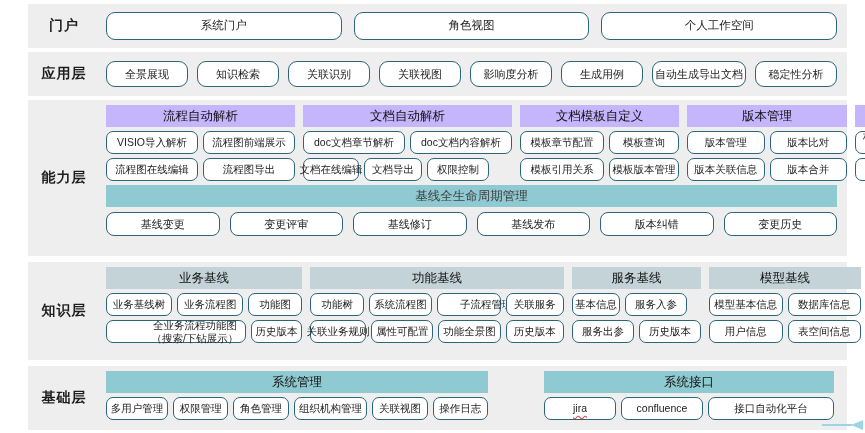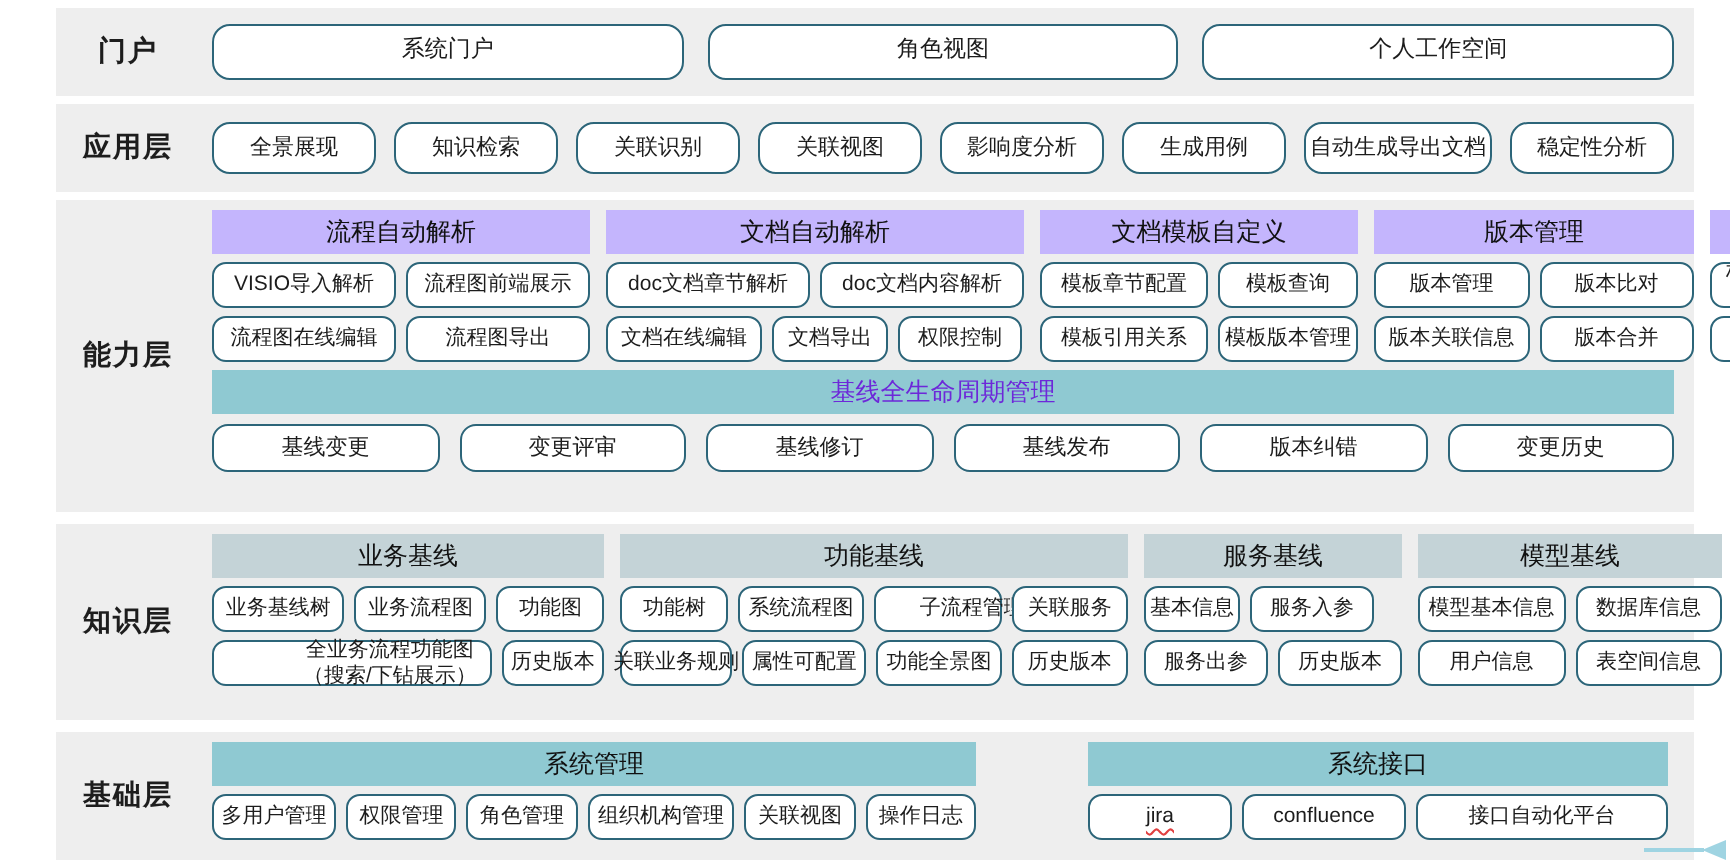--- a/index.html
+++ b/index.html
@@ -66,21 +66,21 @@
   .base .group-head { background: #8fc9d2; }
   .group-rows { display: flex; flex-direction: column; gap: 4px; margin-top: 4px; }
   .grow { display: flex; gap: 5px; }
   .grow .pill { height: 23px; }
 
   
   .banner-wrap { padding: 4px 6px 0 6px; }
   .banner-head {
     height: 22px; background: #8fc9d2;
     display: flex; align-items: center; justify-content: center;
-    font-size: 12.5px; color: #6d28d9;
+    font-size: 12.5px; color: #404040;
   }
   .banner-row { display: flex; gap: 10px; margin-top: 5px; }
   .banner-row .pill { flex: 1; height: 24px; font-size: 11px; border-radius: 8px; }
 
   
   .corner-arrow {
     position: absolute;
     right: 2px; bottom: 3px;
     width: 0; height: 0;
     border-top: 5px solid transparent;
@@ -141,21 +141,21 @@
             </div>
           </div>
           <div class="group cap" style="width: 212px;">
             <div class="group-head">文档自动解析</div>
             <div class="group-rows">
               <div class="grow">
                 <div class="pill" style="width: 102px;">doc文档章节解析</div>
                 <div class="pill" style="width: 102px;">doc文档内容解析</div>
               </div>
               <div class="grow">
-                <div class="pill" style="width: 78px;">文档在线编辑</div>
+                <div class="pill" style="width: 56px;">文档在线编辑</div>
                 <div class="pill" style="width: 58px;">文档导出</div>
                 <div class="pill" style="width: 62px;">权限控制</div>
               </div>
             </div>
           </div>
           <div class="group cap" style="width: 160px;">
             <div class="group-head">文档模板自定义</div>
             <div class="group-rows">
               <div class="grow">
                 <div class="pill" style="width: 84px;">模板章节配置</div>

